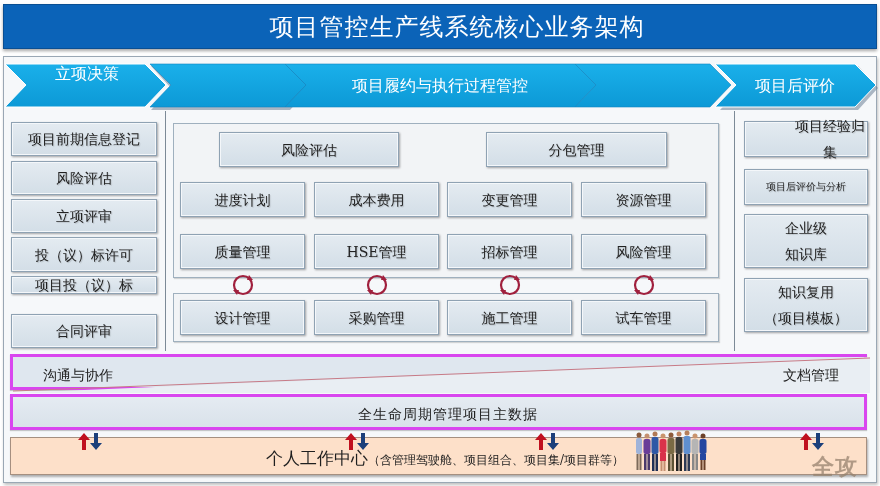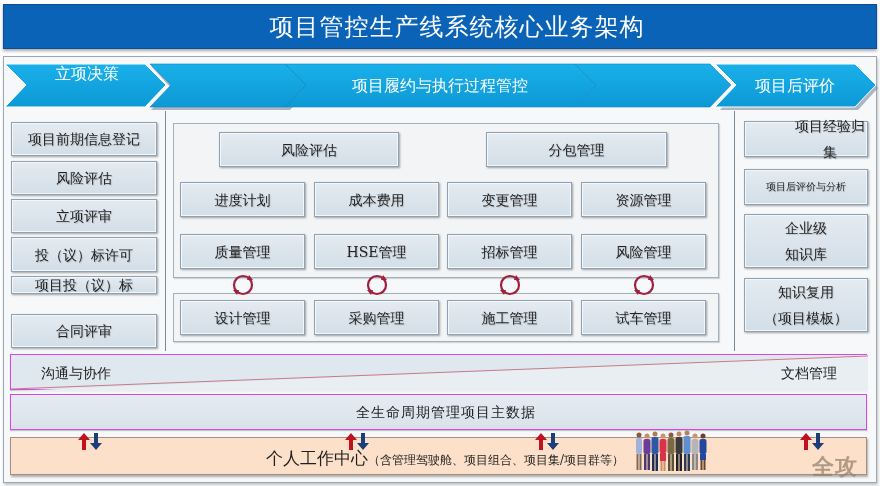--- a/index.html
+++ b/index.html
@@ -41,21 +41,21 @@
 
   .panel {
     position: absolute; background: #f2f4f6; border: 1px solid #9fb0be;
     box-shadow: 1px 1px 1px rgba(0,0,0,0.15);
   }
 
   .cycle { position: absolute; width: 26px; height: 26px; }
 
   .band {
     position: absolute; left: 10px; width: 857px;
-    border: 1px solid #d946ef;
+    border: 3px solid #d946ef;
     background: #dfe7ef;
     box-shadow: 0 1px 1px rgba(0,0,0,0.2);
   }
   .band-text { position: absolute; font-size: 14px; color: #222; }
 
   .personal {
     position: absolute; left: 10px; top: 437px; width: 857px; height: 38px;
     background: #fde0c9; border: 1px solid #a58f80;
     box-shadow: 1px 2px 2px rgba(0,0,0,0.3);
   }

